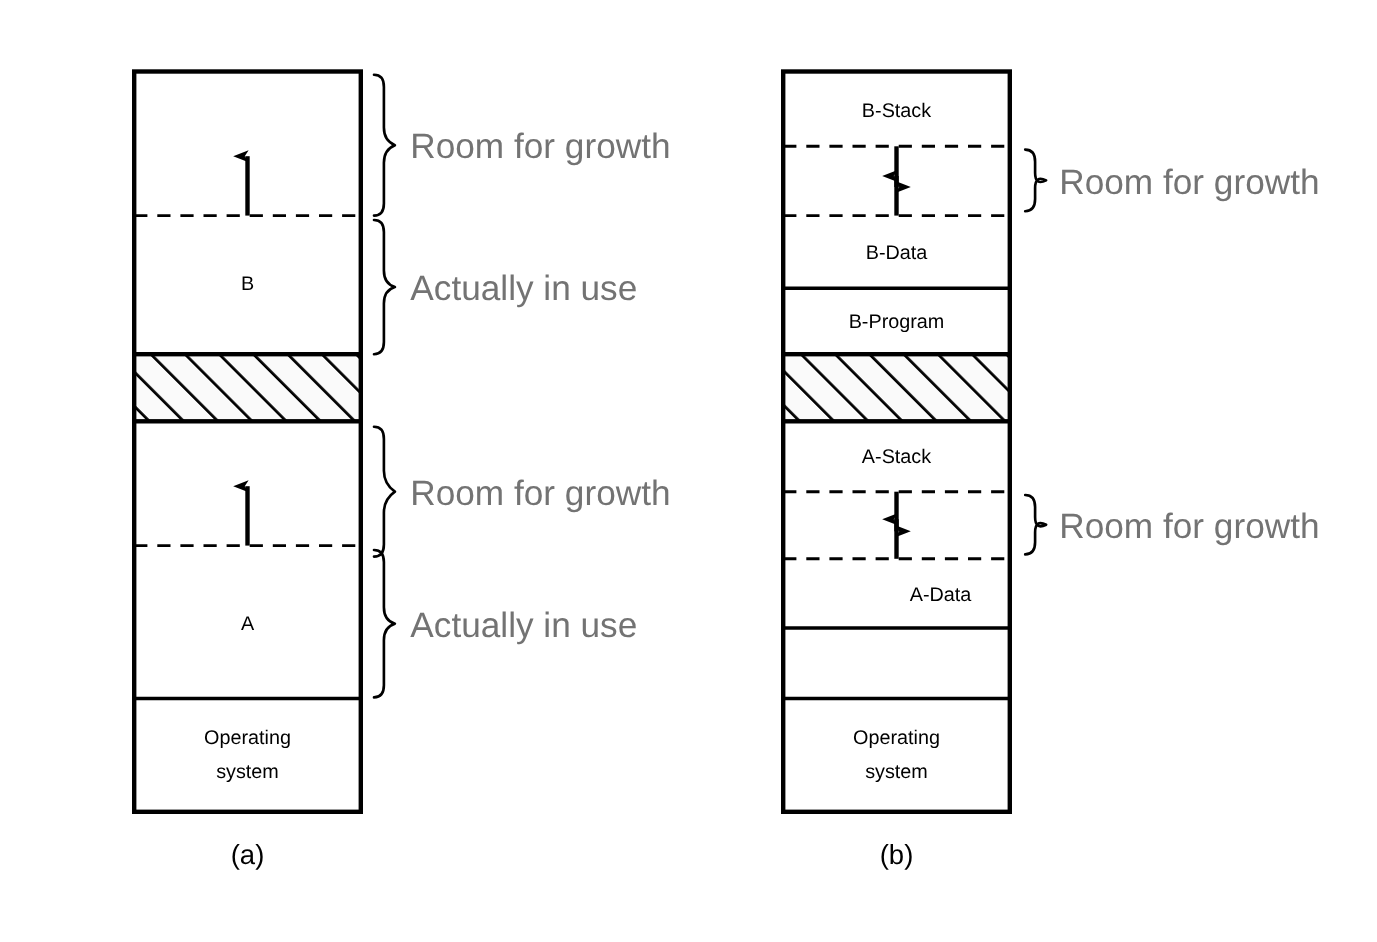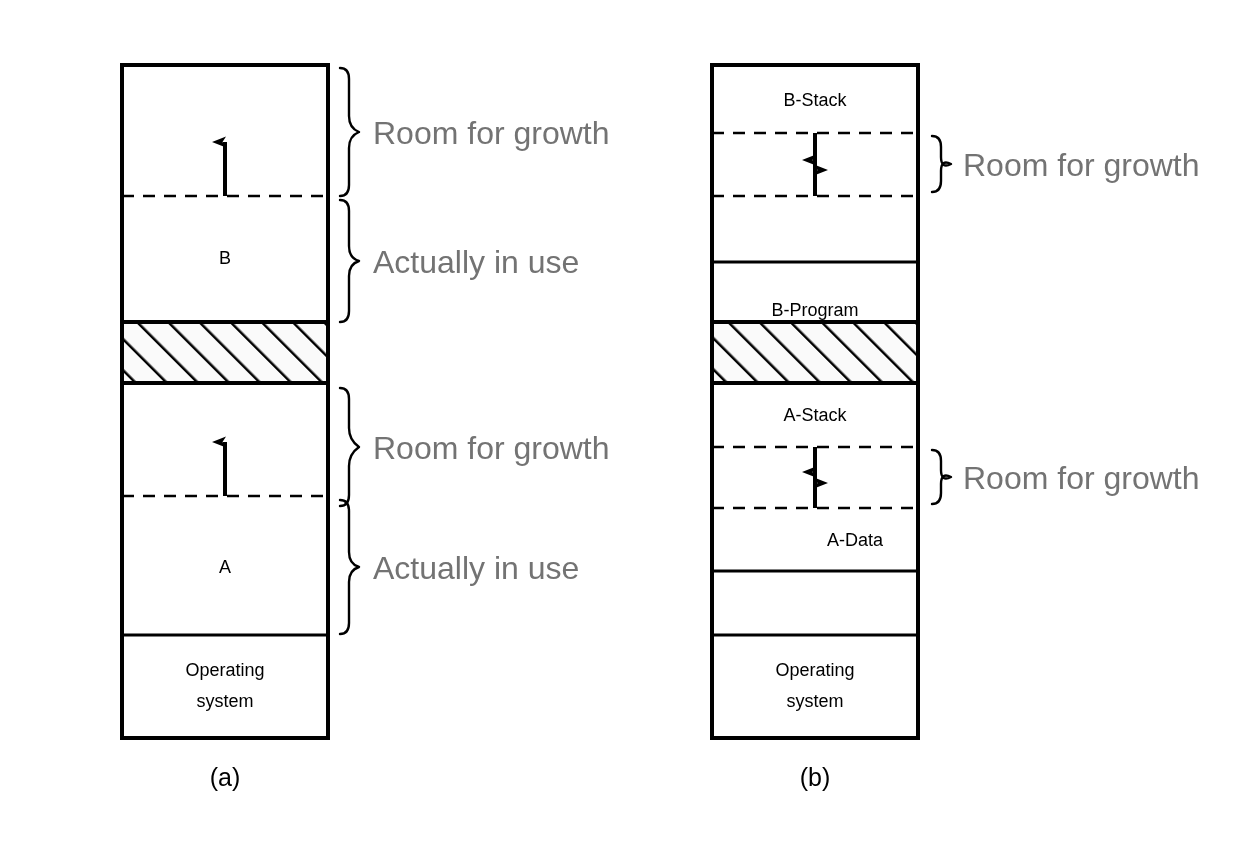--- a/index.html
+++ b/index.html
@@ -152,22 +152,23 @@
   <div class="brace-label" style="left:373px; top:247px;">Actually in use</div>
 
   <div class="brace-label" style="left:373px; top:433px;">Room for growth</div>
 
   <div class="brace-label" style="left:373px; top:553px;">Actually in use</div>
 
   <div class="fig-caption" style="left:175px; top:763px; width:100px;">(a)</div>
 
   <div class="seg-label" style="left:712px; top:85px; width:206px;">B-Stack</div>
 
+  <div class="seg-label" style="left:712px; top:214px; width:206px;">B-Data</div>
 
-  <div class="seg-label" style="left:712px; top:295px; width:206px;">B-Program</div>
+  <div class="seg-label" style="left:712px; top:277px; width:206px;">B-Program</div>
 
   <div class="seg-label" style="left:712px; top:400px; width:206px;">A-Stack</div>
 
   <div class="seg-label" style="left:752px; top:525px; width:206px;">A-Data</div>
 
 
   <div class="seg-label" style="left:712px; top:655px; width:206px;">Operating
 system</div>
 
   <div class="brace-label" style="left:963px; top:150px;">Room for growth</div>

